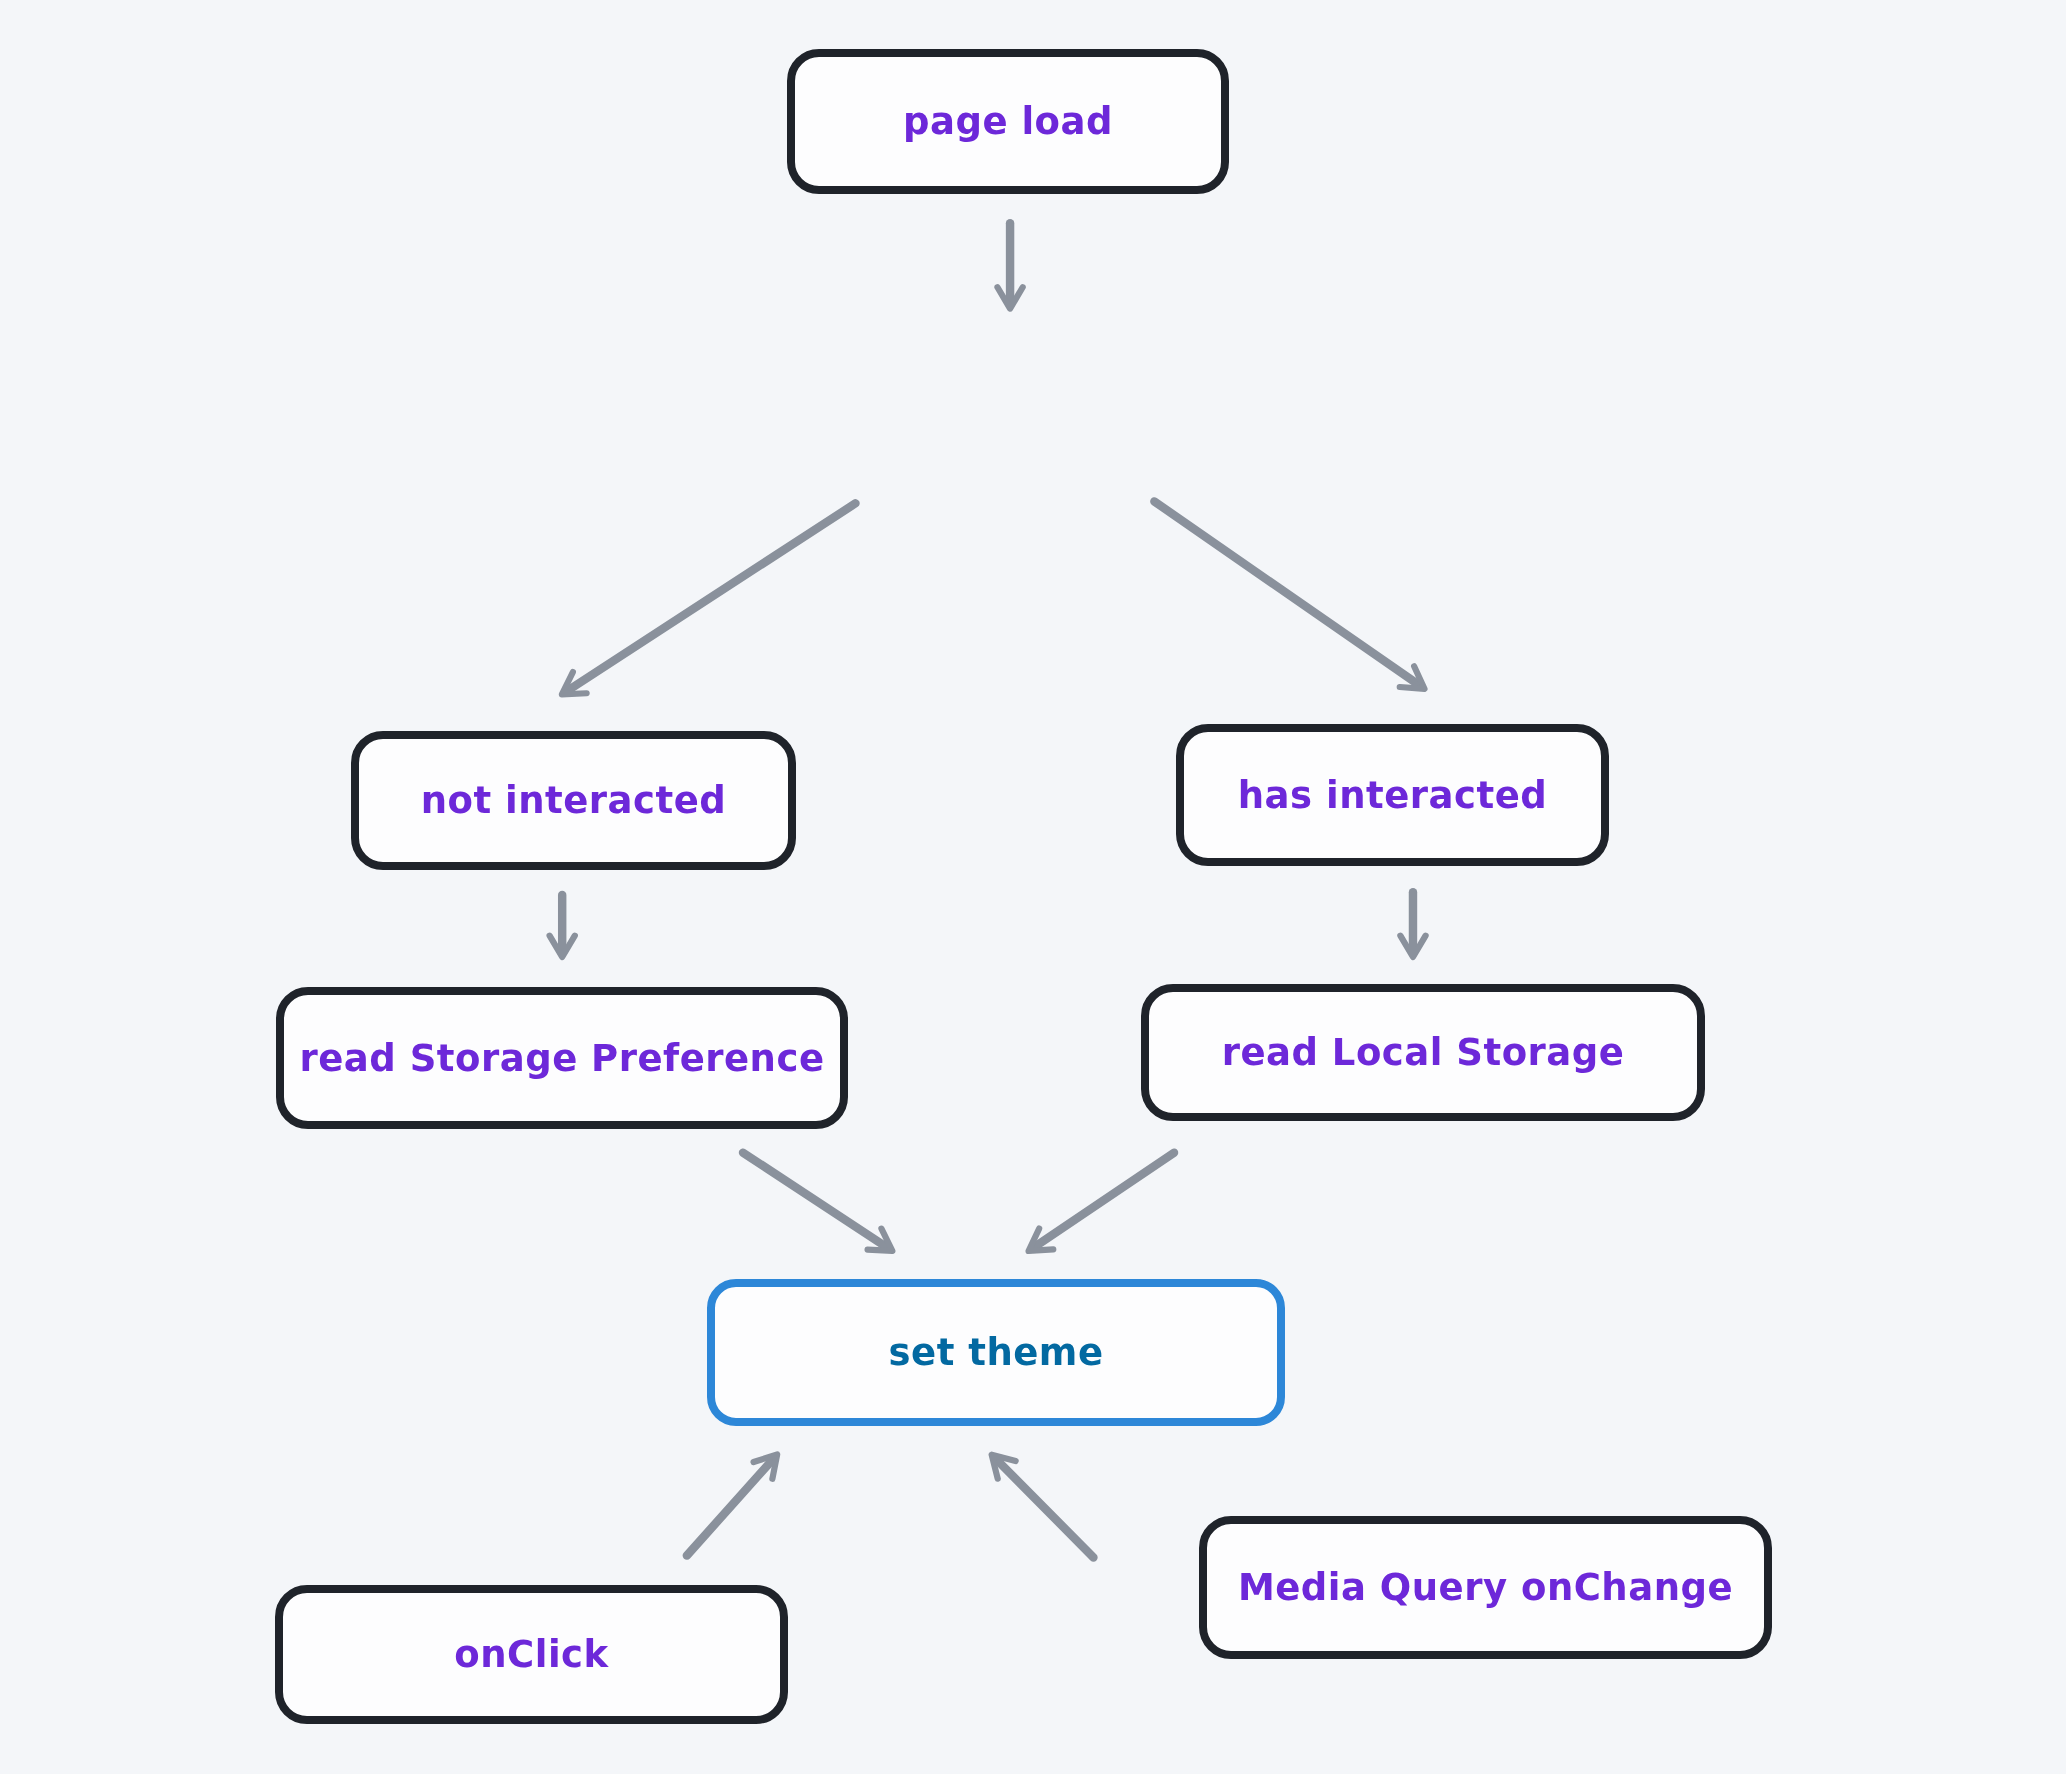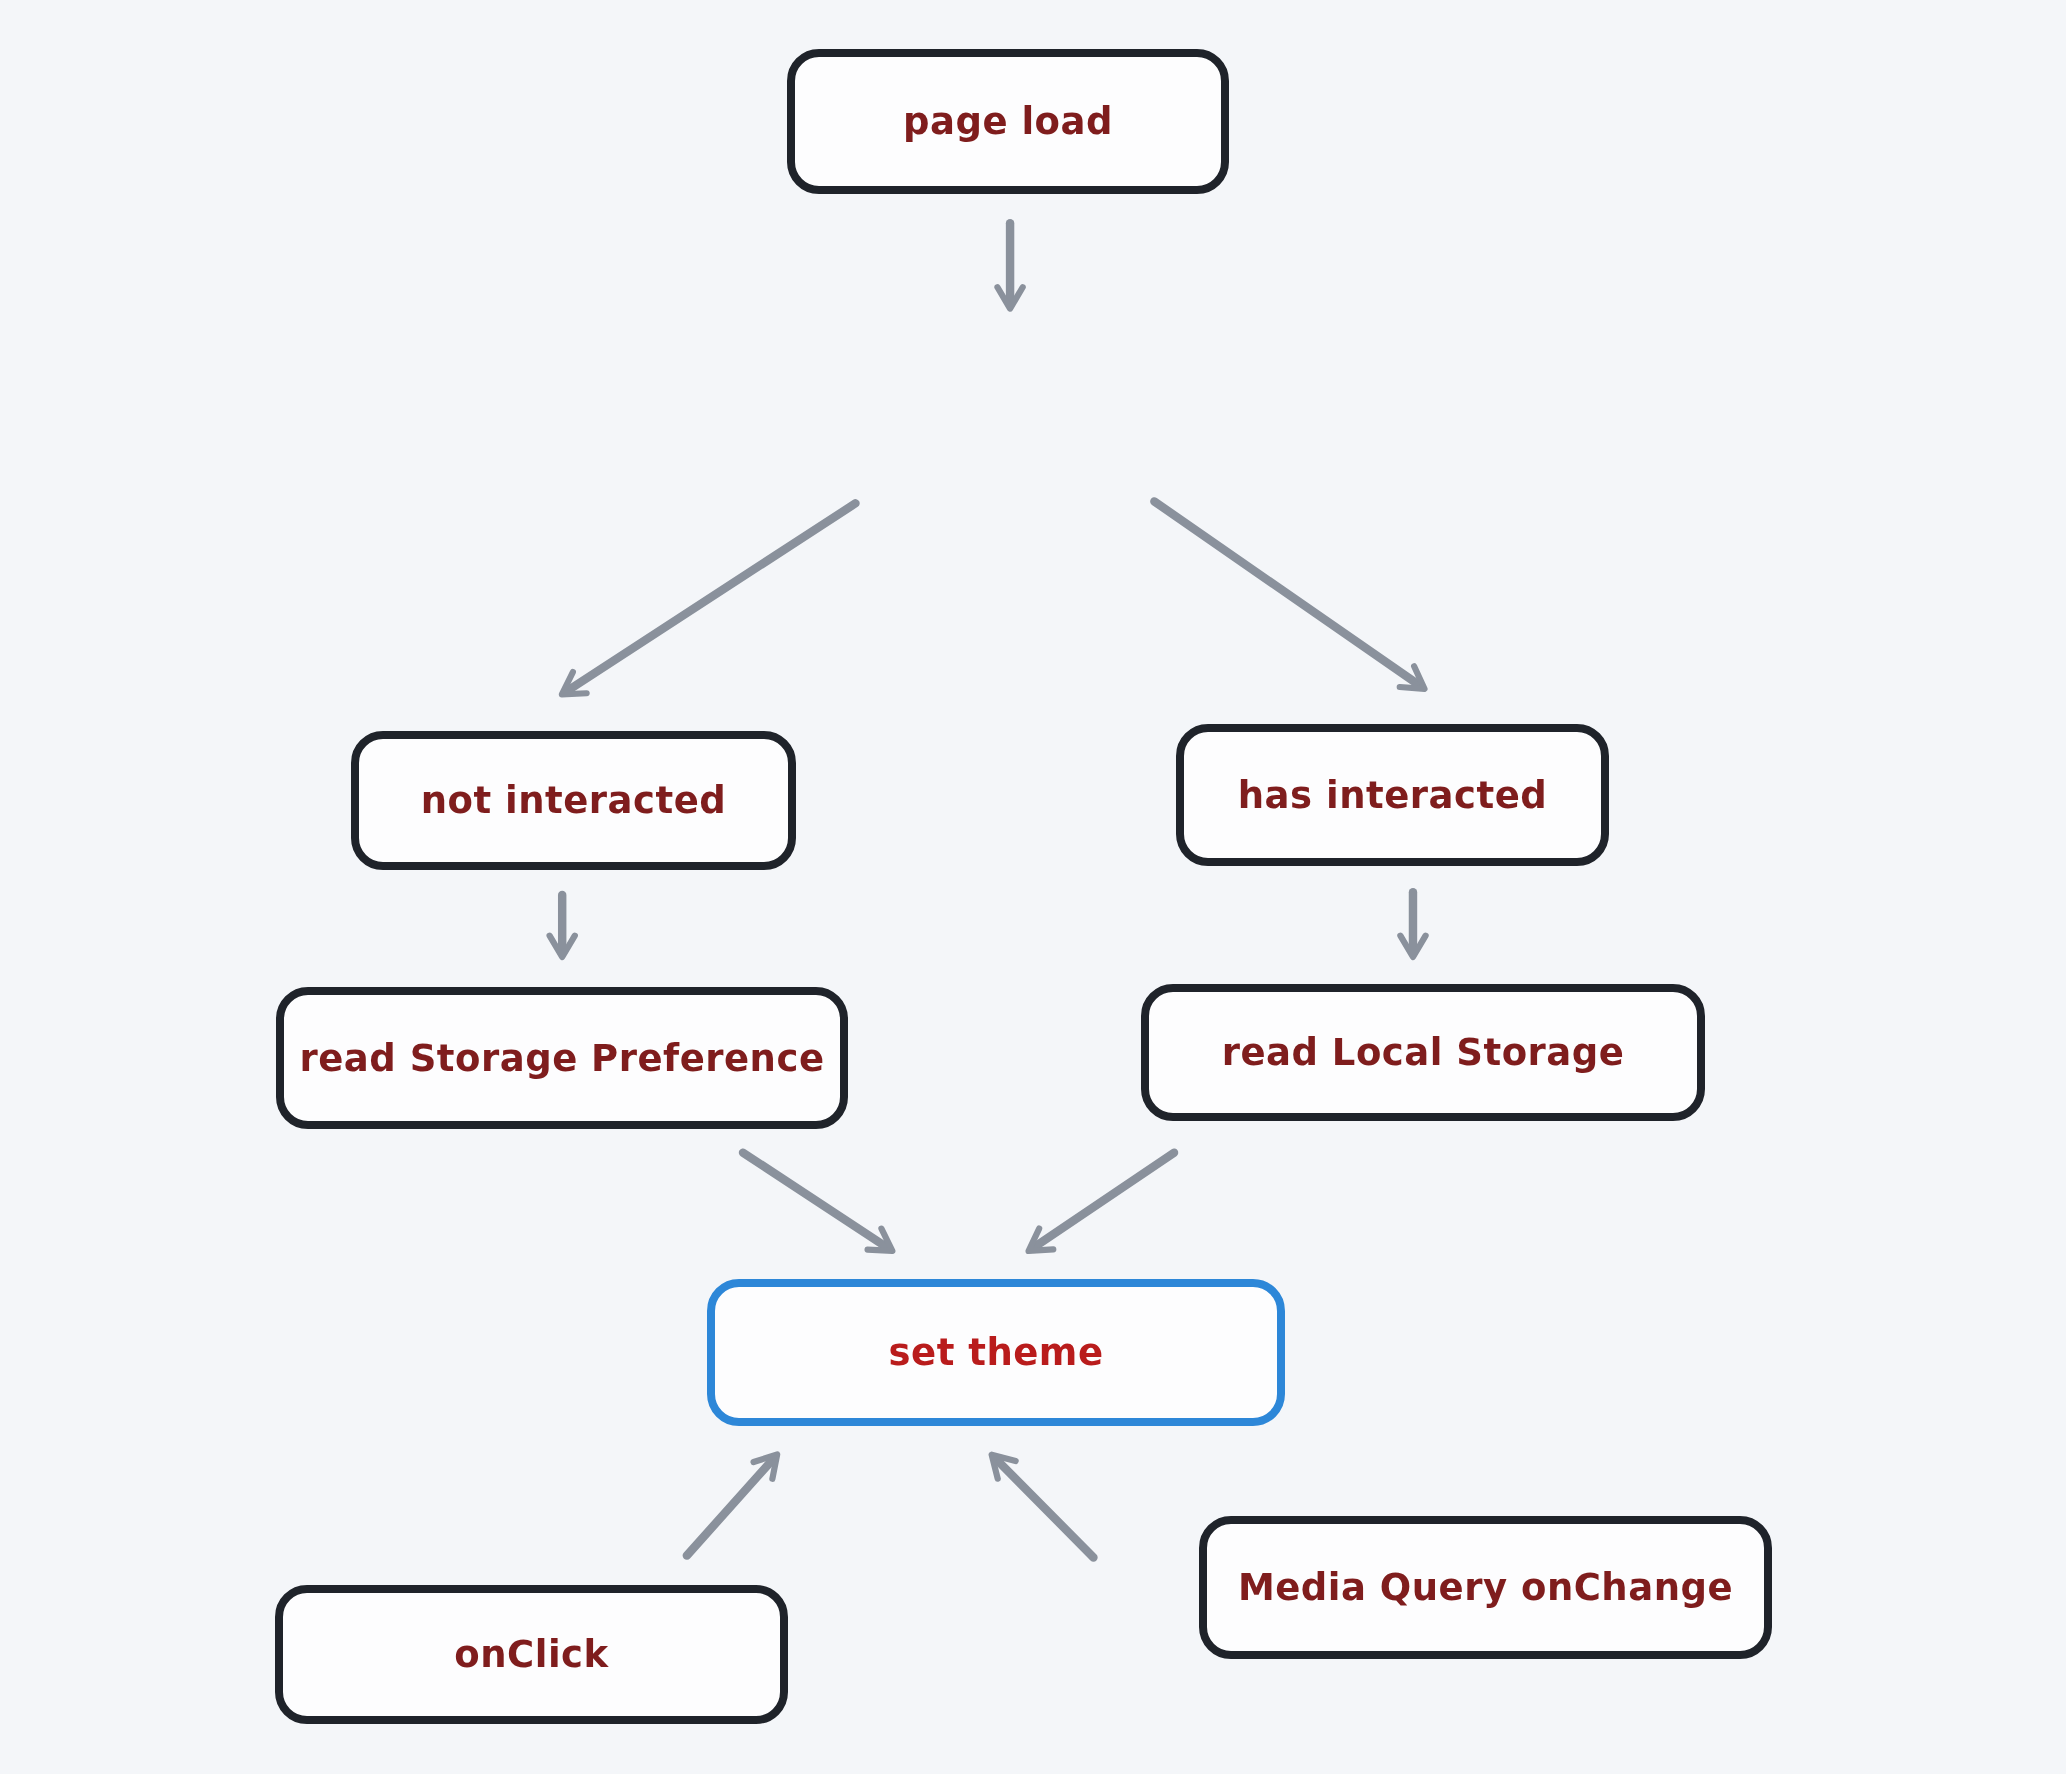--- a/index.html
+++ b/index.html
@@ -24,29 +24,30 @@
   }
   .node {
     position: absolute;
     box-sizing: border-box;
     border: 8.4px solid #1f232a;
     border-radius: 32px;
     background: #fdfdfe;
     display: flex;
     align-items: center;
     justify-content: center;
-    color: #7f1d1d;
+    color: #6d28d9;
     font-size: 37px;
     font-weight: 700;
     letter-spacing: 0.5px;
     text-align: center;
   }
   .node.accent {
     border-color: #2d87d8;
-    color: #b91c1c;
+    color: #0369a1;
+    border-radius: 29px;
   }
   .node-label {
     padding: 0 17px;
     white-space: nowrap;
   }
   .arrow {
     stroke: #8a919c;
     stroke-width: 9;
     stroke-linecap: round;
     fill: none;

